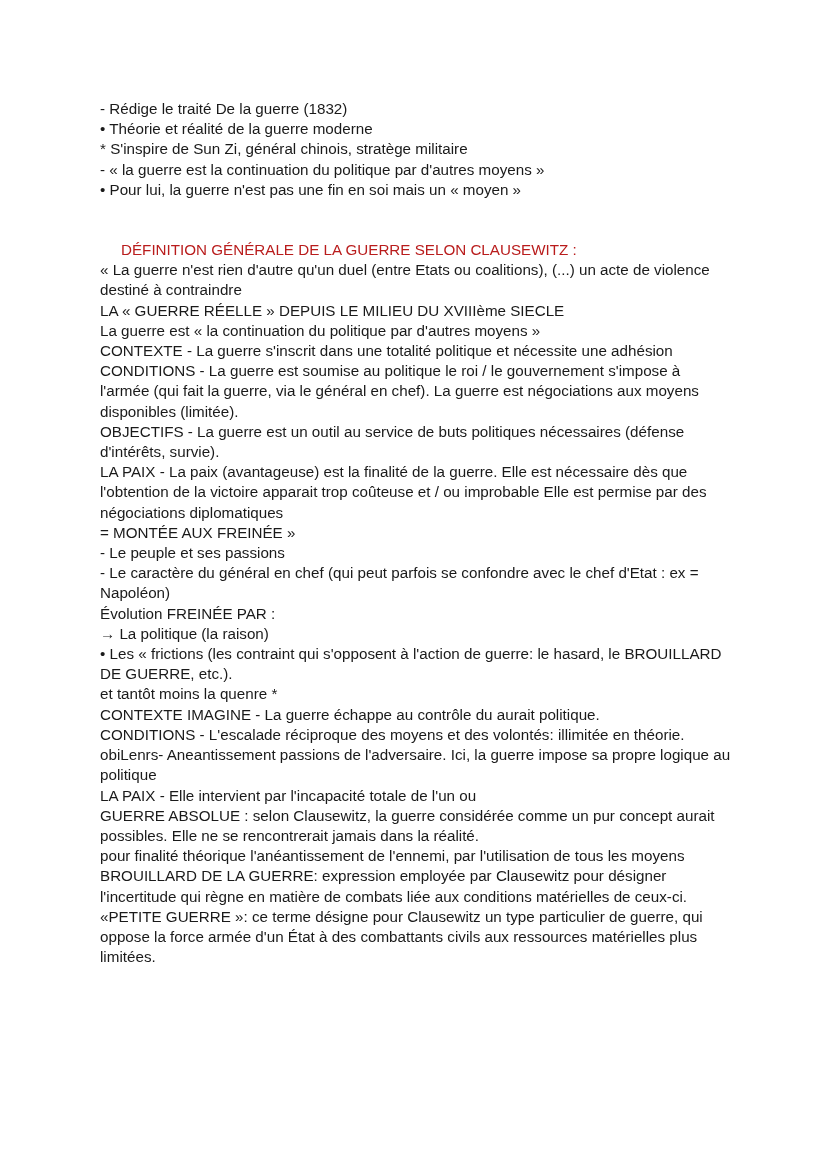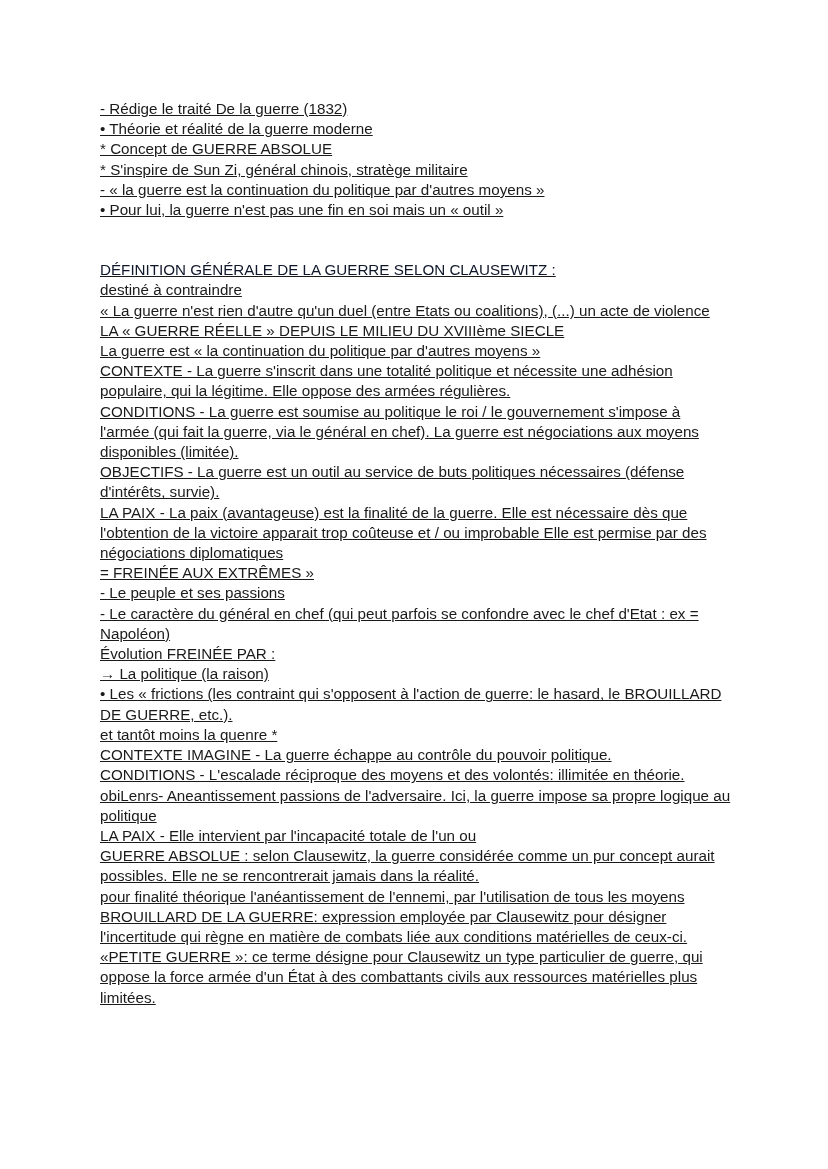--- a/index.html
+++ b/index.html
@@ -1,67 +1,65 @@
 <!DOCTYPE html>
 <html><head>
 <meta charset="utf-8">
 <style>
   html, body { margin: 0; padding: 0; background: #ffffff; }
   body { width: 828px; height: 1169px; position: relative; overflow: hidden; }
   .page {
     position: absolute; left: 100px; top: 99px; width: 640px;
     font-family: "Liberation Sans", sans-serif;
-    font-size: 15.2px; line-height: 20.2px; color: #1a1a1a; text-decoration: underline;
+    font-size: 15.2px; line-height: 20.2px; color: #1a1a1a;
   }
   .line { white-space: nowrap; display: block; }
   .gap { height: 40px; }
-  .heading { color: #0f172a; }
+  .heading { color: #b91c1c; margin-left: 21px; }
 </style>
 </head>
 <body>
 
 <div class="page">
   <div>
     <span class="line">- Rédige le traité De la guerre (1832)</span>
     <span class="line">• Théorie et réalité de la guerre moderne</span>
-    <span class="line">* Concept de GUERRE ABSOLUE</span>
     <span class="line">* S'inspire de Sun Zi, général chinois, stratège militaire</span>
     <span class="line">- « la guerre est la continuation du politique par d'autres moyens »</span>
-    <span class="line">• Pour lui, la guerre n'est pas une fin en soi mais un « outil »</span>
+    <span class="line">• Pour lui, la guerre n'est pas une fin en soi mais un « moyen »</span>
   </div>
 
   <div class="gap"></div>
 
   <span class="line heading">DÉFINITION GÉNÉRALE DE LA GUERRE SELON CLAUSEWITZ :</span>
 
   <div>
+    <span class="line">« La guerre n'est rien d'autre qu'un duel (entre Etats ou coalitions), (...) un acte de violence</span>
     <span class="line">destiné à contraindre</span>
-    <span class="line">« La guerre n'est rien d'autre qu'un duel (entre Etats ou coalitions), (...) un acte de violence</span>
     <span class="line">LA « GUERRE RÉELLE » DEPUIS LE MILIEU DU XVIIIème SIECLE</span>
     <span class="line">La guerre est « la continuation du politique par d'autres moyens »</span>
     <span class="line">CONTEXTE - La guerre s'inscrit dans une totalité politique et nécessite une adhésion</span>
-    <span class="line">populaire, qui la légitime. Elle oppose des armées régulières.</span>
     <span class="line">CONDITIONS - La guerre est soumise au politique le roi / le gouvernement s'impose à</span>
     <span class="line">l'armée (qui fait la guerre, via le général en chef). La guerre est négociations aux moyens</span>
     <span class="line">disponibles (limitée).</span>
     <span class="line">OBJECTIFS - La guerre est un outil au service de buts politiques nécessaires (défense</span>
     <span class="line">d'intérêts, survie).</span>
     <span class="line">LA PAIX - La paix (avantageuse) est la finalité de la guerre. Elle est nécessaire dès que</span>
     <span class="line">l'obtention de la victoire apparait trop coûteuse et / ou improbable Elle est permise par des</span>
     <span class="line">négociations diplomatiques</span>
-    <span class="line">= FREINÉE AUX EXTRÊMES »</span>
+    <span class="line">= MONTÉE AUX FREINÉE »</span>
     <span class="line">- Le peuple et ses passions</span>
     <span class="line">- Le caractère du général en chef (qui peut parfois se confondre avec le chef d'Etat : ex =</span>
     <span class="line">Napoléon)</span>
     <span class="line">Évolution FREINÉE PAR :</span>
     <span class="line">→ La politique (la raison)</span>
     <span class="line">• Les « frictions (les contraint qui s'opposent à l'action de guerre: le hasard, le BROUILLARD</span>
     <span class="line">DE GUERRE, etc.).</span>
     <span class="line">et tantôt moins la quenre *</span>
-    <span class="line">CONTEXTE IMAGINE - La guerre échappe au contrôle du pouvoir politique.</span>
+    <span class="line">CONTEXTE IMAGINE - La guerre échappe au contrôle du aurait politique.</span>
     <span class="line">CONDITIONS - L'escalade réciproque des moyens et des volontés: illimitée en théorie.</span>
     <span class="line">obiLenrs- Aneantissement passions de l'adversaire. Ici, la guerre impose sa propre logique au</span>
     <span class="line">politique</span>
     <span class="line">LA PAIX - Elle intervient par l'incapacité totale de l'un ou</span>
     <span class="line">GUERRE ABSOLUE : selon Clausewitz, la guerre considérée comme un pur concept aurait</span>
     <span class="line">possibles. Elle ne se rencontrerait jamais dans la réalité.</span>
     <span class="line">pour finalité théorique l'anéantissement de l'ennemi, par l'utilisation de tous les moyens</span>
     <span class="line">BROUILLARD DE LA GUERRE: expression employée par Clausewitz pour désigner</span>
     <span class="line">l'incertitude qui règne en matière de combats liée aux conditions matérielles de ceux-ci.</span>
     <span class="line">«PETITE GUERRE »: ce terme désigne pour Clausewitz un type particulier de guerre, qui</span>

